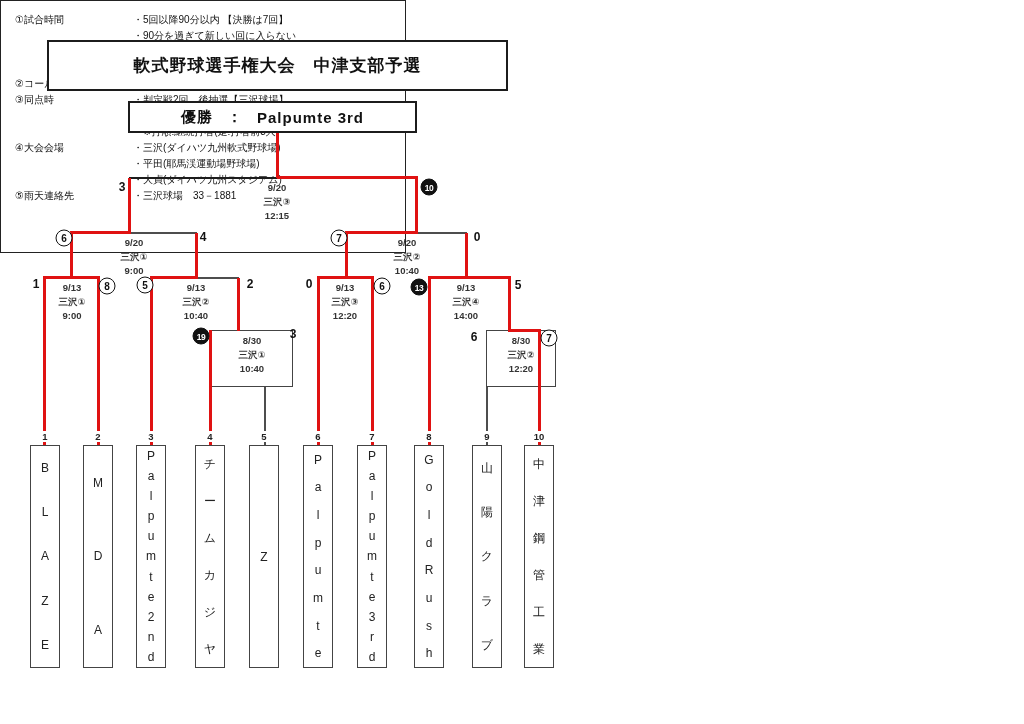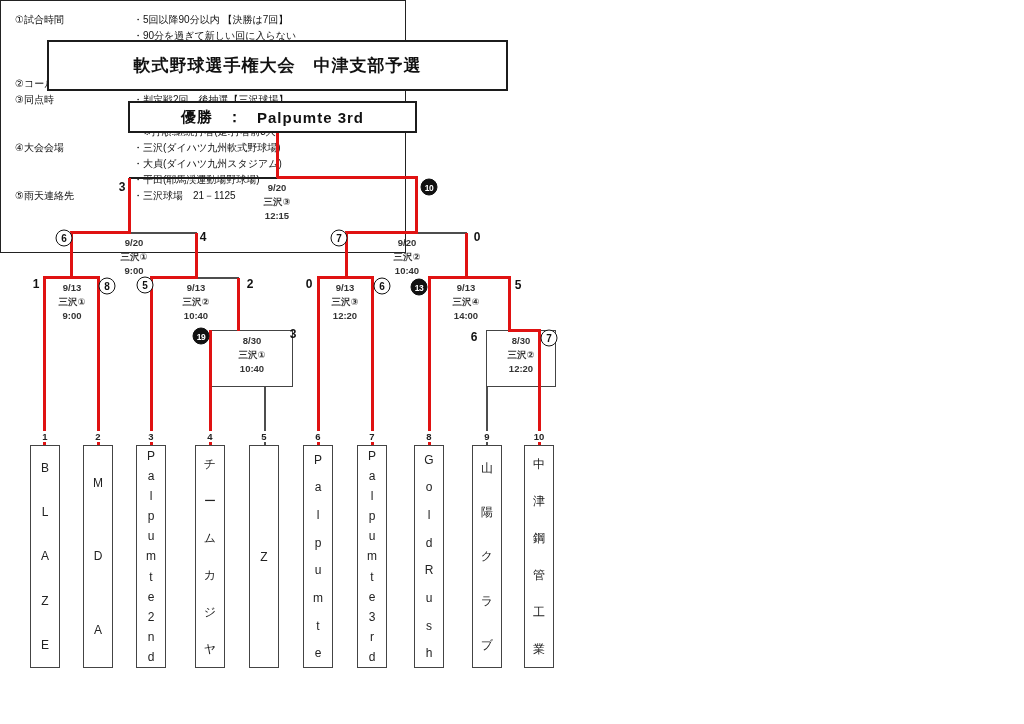--- a/index.html
+++ b/index.html
@@ -84,28 +84,28 @@
       <div class="rule-lines">
         <div>・判定戦2回、後抽選【三沢球場】</div>
         <div>　※判定戦・・・0アウト 1・2塁</div>
         <div>　※打順:継続打者(走:打者前3人)</div>
       </div>
     </div>
     <div class="rule-row">
       <div class="rule-label">④大会会場</div>
       <div class="rule-lines">
         <div>・三沢(ダイハツ九州軟式野球場)</div>
+        <div>・平田(耶馬渓運動場野球場)</div>
         <div>・大貞(ダイハツ九州スタジアム)</div>
-        <div>・平田(耶馬渓運動場野球場)</div>
       </div>
     </div>
     <div class="rule-row">
       <div class="rule-label">⑤雨天連絡先</div>
       <div class="rule-lines">
-        <div>・三沢球場　21－1125</div>
+        <div>・三沢球場　33－1881</div>
       </div>
     </div>
   </div>
 
   <div class="ln gray-v" style="left:264px;top:331px;height:114px;"></div>
   <div class="ln gray-v" style="left:486px;top:331px;height:114px;"></div>
   <div class="ln gray-h" style="left:197px;top:277px;width:42px;"></div>
   <div class="ln gray-h" style="left:130px;top:232px;width:67px;"></div>
   <div class="ln gray-h" style="left:417px;top:232px;width:50px;"></div>
   <div class="ln dark-h" style="left:129px;top:177px;width:149px;"></div>

